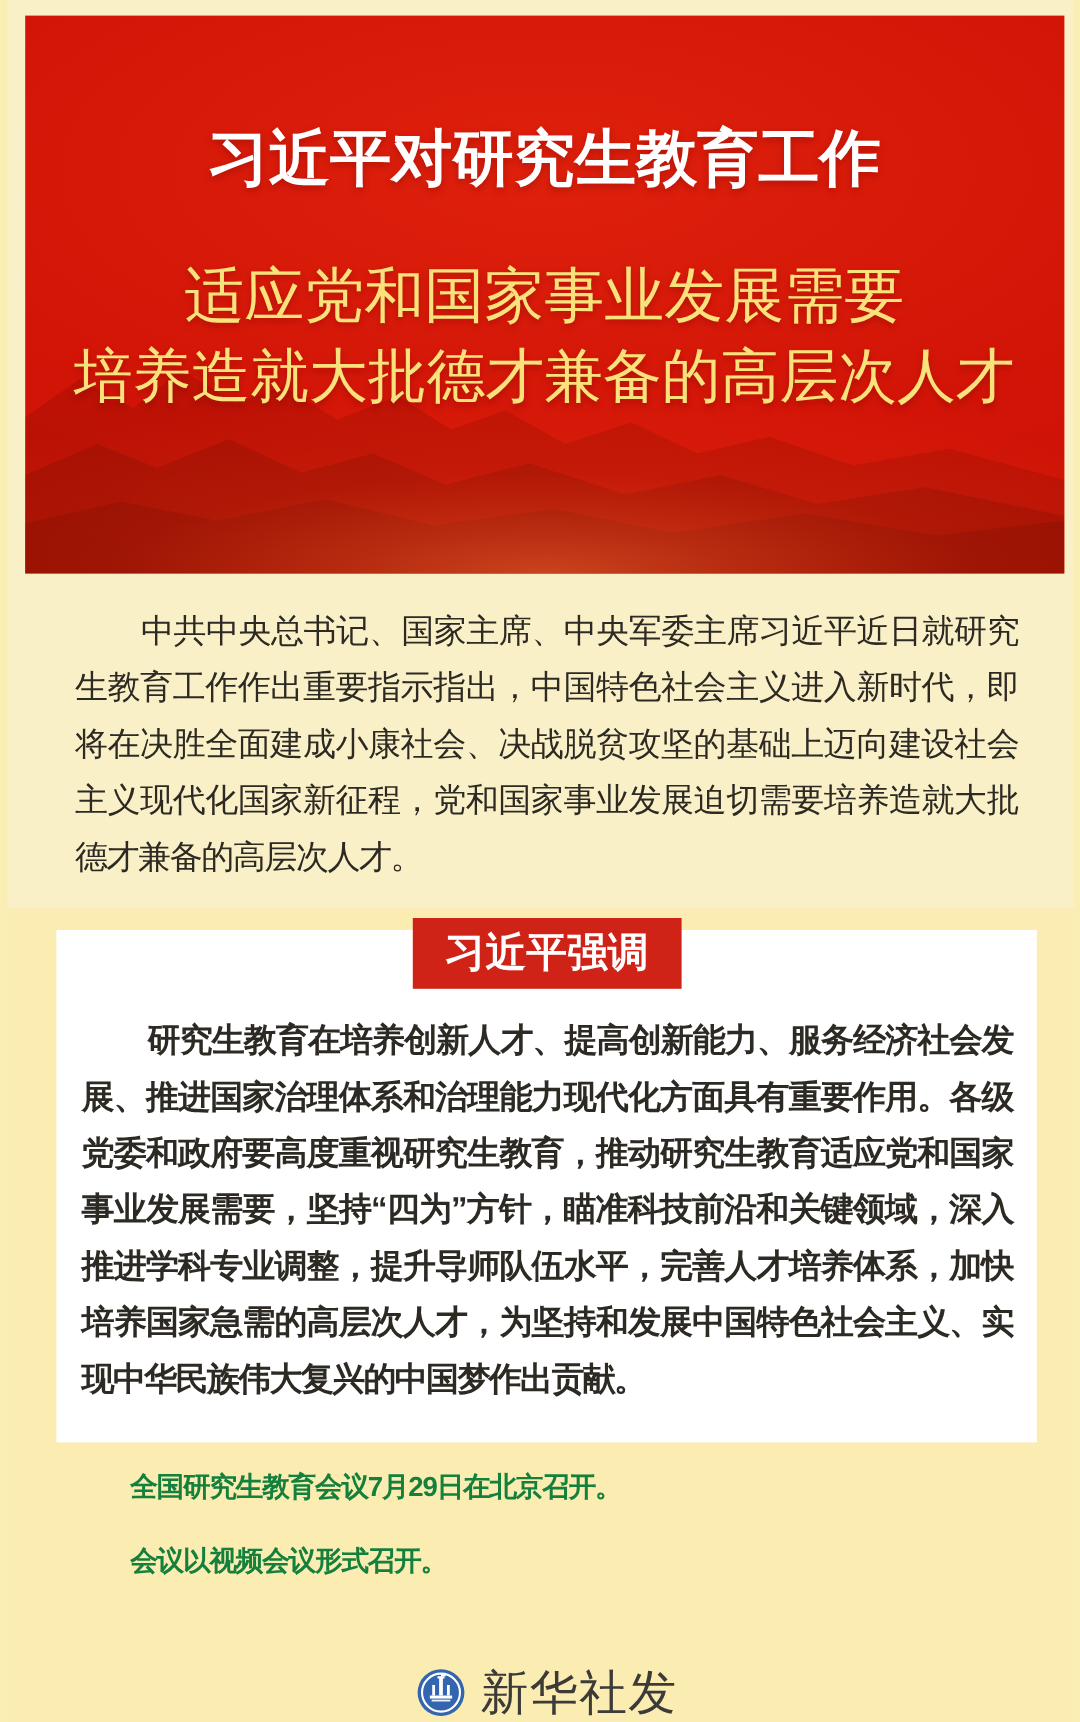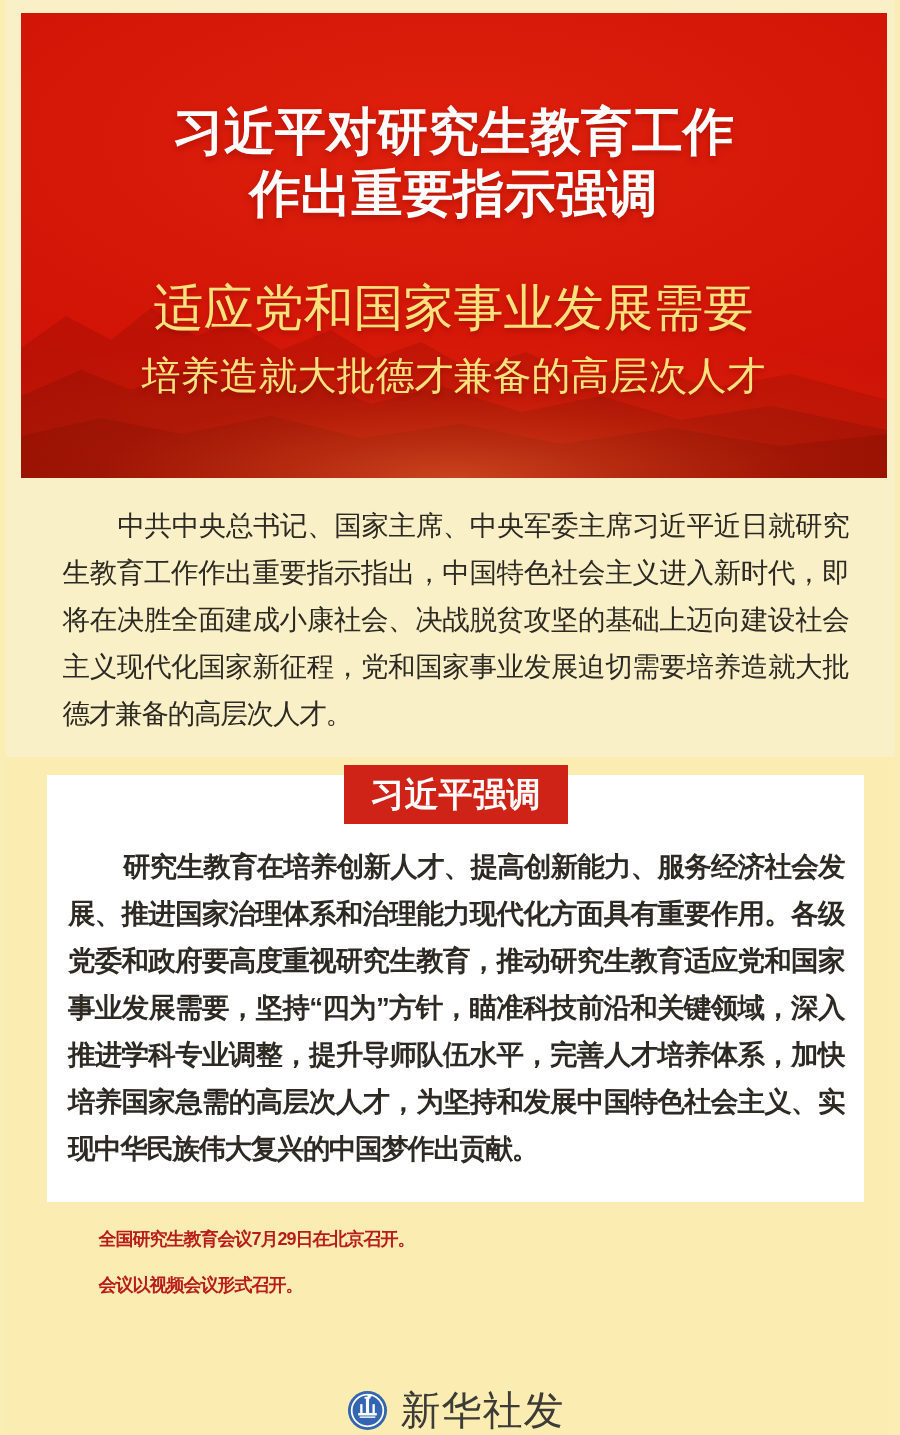--- a/index.html
+++ b/index.html
@@ -53,21 +53,21 @@
   }
   .banner-subtitle {
     position: relative;
     z-index: 2;
     margin-top: 52px;
     color: #f9e27c;
     font-weight: 400;
     text-shadow: 0 3px 5px rgba(100, 5, 0, 0.35);
   }
   .subtitle-line-1 { font-size: 50px; line-height: 62px; }
-  .subtitle-line-2 { font-size: 39px; line-height: 66px; margin-top: 4px; }
+  .subtitle-line-2 { font-size: 49px; line-height: 66px; margin-top: 4px; }
 
   
   .intro-para {
     position: absolute;
     left: 57px;
     right: 57px;
     top: 502px;
     color: #2d2a24;
     font-size: 27.5px;
     font-weight: 400;
@@ -116,28 +116,28 @@
     letter-spacing: -1.4px;
     line-height: 47px;
     text-indent: 2em;
     text-align: justify;
   }
 
   .closing {
     margin: 22px 57px 0 57px;
   }
   .closing p {
-    color: #b91c1c;
-    font-size: 18px;
+    color: #15803d;
+    font-size: 23px;
     font-weight: 600;
     letter-spacing: -1px;
     line-height: 30px;
     text-indent: 2em;
   }
-  .closing p + p { margin-top: 16px; }
+  .closing p + p { margin-top: 31px; }
 
   
   .footer {
     position: absolute;
     left: 0;
     top: 608px;
     width: 900px;
     display: flex;
     align-items: center;
     justify-content: center;
@@ -168,21 +168,20 @@
           </radialGradient>
         </defs>
         <path d="M0,70 L45,38 L90,62 L130,30 L175,58 L215,44 L260,72 L310,52 L355,80 L400,64 L450,92 L505,74 L560,100 L620,86 L690,110 L770,96 L866,122 L866,200 L0,200 Z" fill="#8f0e02" opacity="0.30"></path>
         <path d="M0,118 L60,92 L110,112 L170,88 L230,116 L290,100 L350,126 L420,108 L500,134 L580,118 L660,142 L750,128 L866,152 L866,200 L0,200 Z" fill="#7c0c01" opacity="0.33"></path>
         <path d="M0,158 L80,140 L160,156 L250,138 L340,160 L440,146 L540,166 L650,150 L760,168 L866,156 L866,200 L0,200 Z" fill="#6e0a01" opacity="0.30"></path>
         <rect x="0" y="0" width="866" height="200" fill="url(#glow)"></rect>
       </svg>
 
       <div class="banner-title">
         <div>习近平对研究生教育工作</div>
-        <div>作出重要指示强调</div>
       </div>
 
       <div class="banner-subtitle">
         <div class="subtitle-line-1">适应党和国家事业发展需要</div>
         <div class="subtitle-line-2">培养造就大批德才兼备的高层次人才</div>
       </div>
     </div>
 
     <p class="intro-para">中共中央总书记、国家主席、中央军委主席习近平近日就研究生教育工作作出重要指示指出，中国特色社会主义进入新时代，即将在决胜全面建成小康社会、决战脱贫攻坚的基础上迈向建设社会主义现代化国家新征程，党和国家事业发展迫切需要培养造就大批德才兼备的高层次人才。</p>
   </div>

